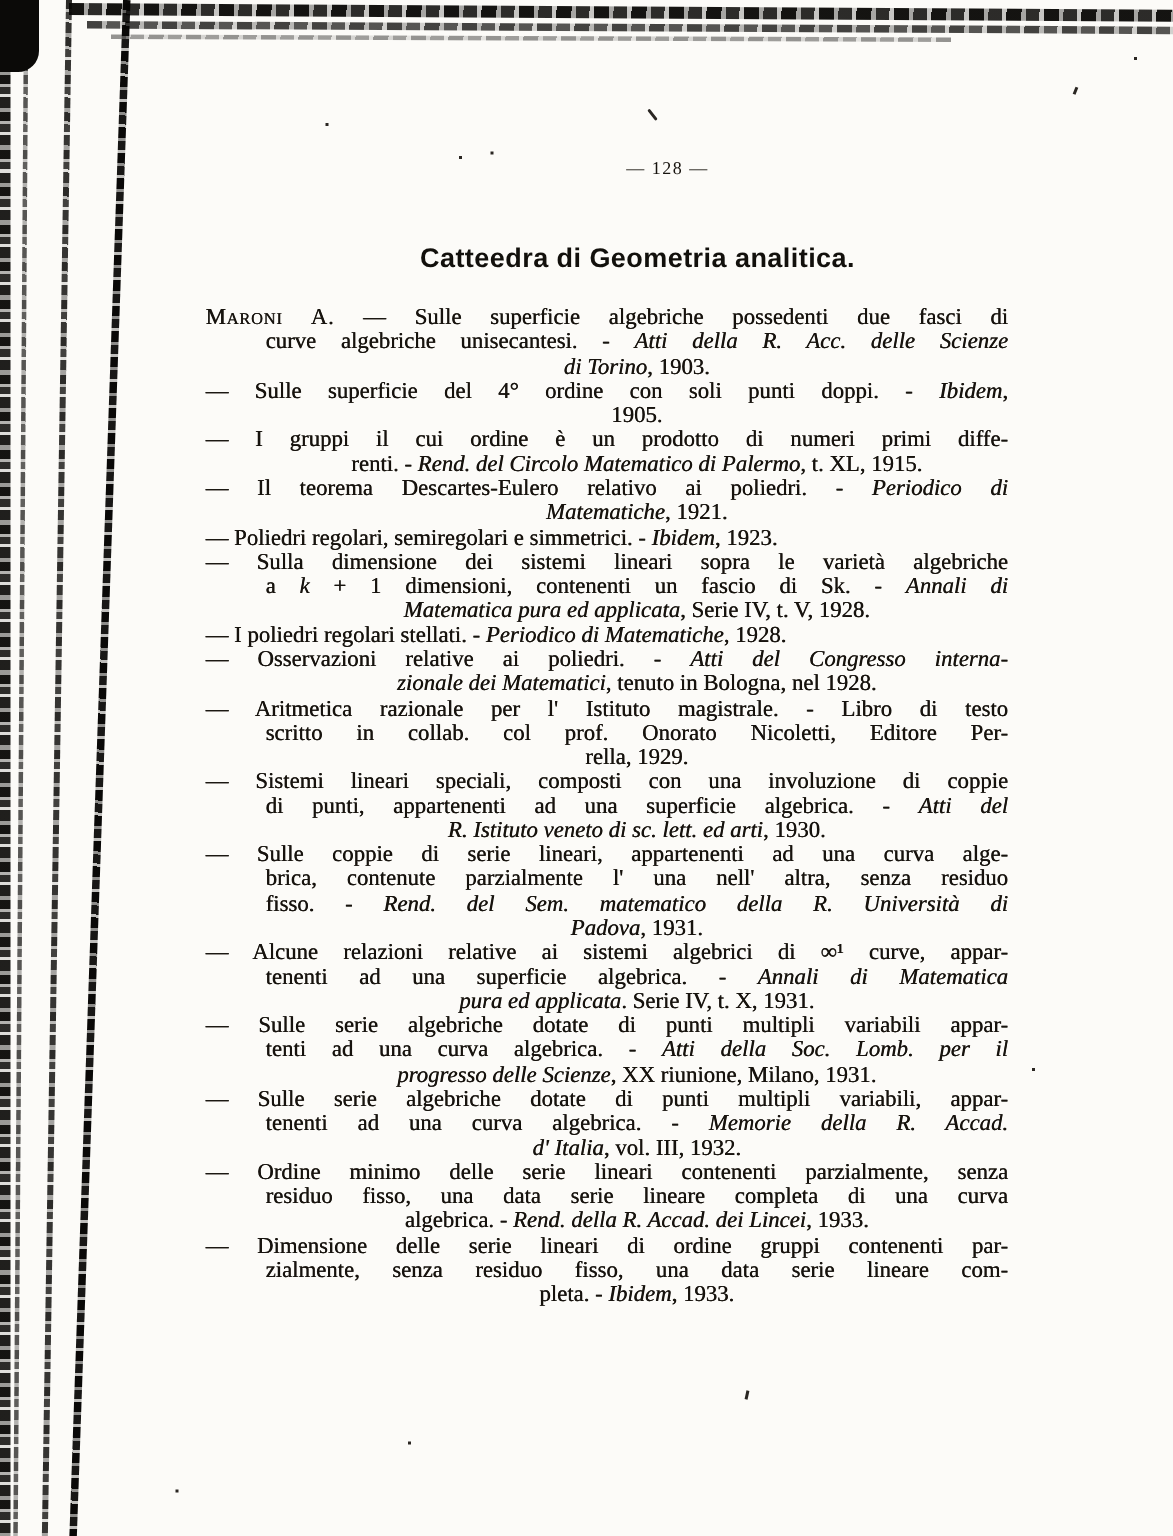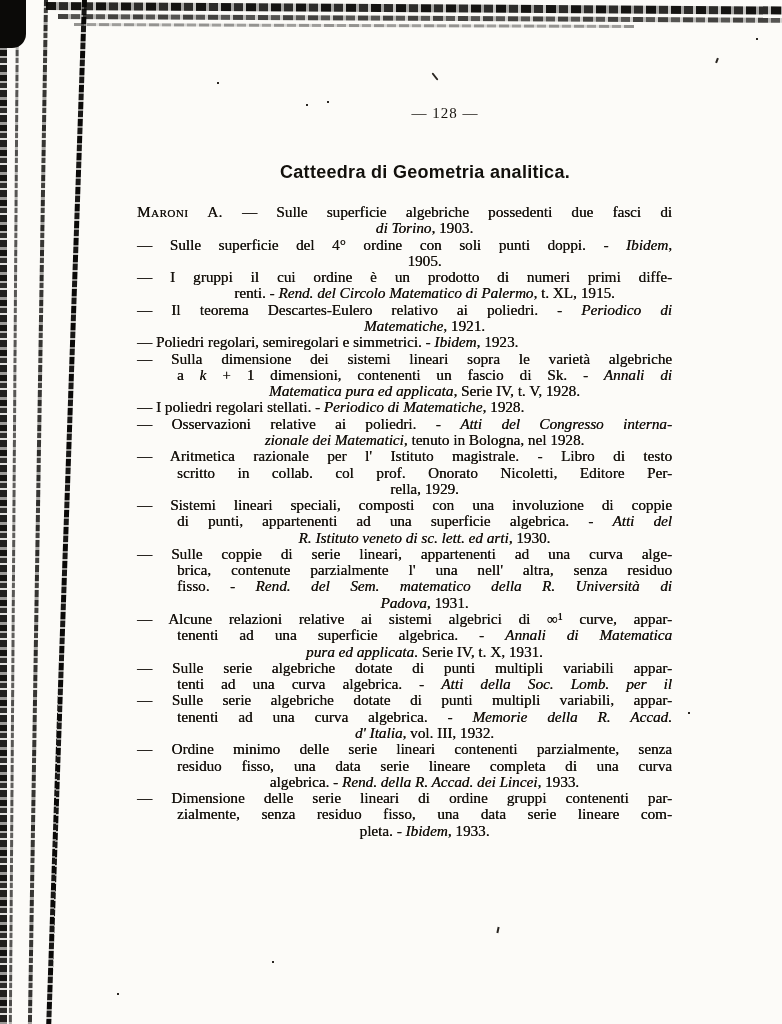--- a/index.html
+++ b/index.html
@@ -30,21 +30,21 @@
         rgba(5,4,3,.98) 0 7px, rgba(5,4,3,.45) 7px 9px,
         rgba(5,4,3,.92) 9px 15px, rgba(5,4,3,.25) 15px 17px);}
   #hs1{top:2px;left:46px;width:740px;height:8px;transform:rotate(.35deg);}
   #hs2{top:14px;left:58px;width:726px;height:5px;opacity:.8;transform:rotate(.3deg);}
   #hs3{top:23px;left:74px;width:560px;height:3px;opacity:.45;transform:rotate(.2deg);}
   #corner-blob{position:absolute;left:0;top:0;width:26px;height:48px;background:#0b0a08;border-bottom-right-radius:14px;}
   .speck{position:absolute;background:#2a2622;}
   
   .folio{
     position:absolute;top:105px;left:0;right:0;margin-left:108px;
-    text-align:center;font-size:15px;letter-spacing:1px;
+    text-align:center;font-size:12px;letter-spacing:1px;
   }
   .doc-title{
     position:absolute;top:162px;left:0;right:0;margin-left:68px;
     text-align:center;font-family:"Liberation Sans", sans-serif;
     font-weight:bold;font-size:18px;letter-spacing:.3px;color:#12100c;
   }
   .bibliography{
     position:absolute;top:204px;left:137px;width:535px;
     font-size:15.2px;line-height:16.28px;
     text-shadow:.25px 0 0 currentColor;
@@ -79,20 +79,21 @@
   <div class="speck" style="left:497px;top:927px;width:2px;height:6px;transform:rotate(12deg);"></div>
   <div class="speck" style="left:272px;top:961px;width:2px;height:2px;"></div>
   <div class="speck" style="left:117px;top:993px;width:2px;height:2px;"></div>
   <div class="speck" style="left:688px;top:712px;width:2px;height:2px;"></div>
 
   <div class="folio">— 128 —</div>
   <div class="doc-title">Catteedra di Geometria analitica.</div>
   <div class="bibliography">
       <div class="entry">
         <div class="line just"><span class="sc">Maroni A.</span><span> — Sulle superficie algebriche possedenti due fasci di</span></div>
+        <div class="line cont just"><span>curve algebriche unisecantesi. - </span><span class="it">Atti della R. Acc. delle Scienze</span></div>
         <div class="line cont"><span class="it">di Torino</span><span>, 1903.</span></div>
       </div>
       <div class="entry">
         <div class="line just"><span>— Sulle superficie del 4° ordine con soli punti doppi. - </span><span class="it">Ibidem</span><span>,</span></div>
         <div class="line cont"><span>1905.</span></div>
       </div>
       <div class="entry">
         <div class="line just"><span>— I gruppi il cui ordine è un prodotto di numeri primi diffe-</span></div>
         <div class="line cont"><span>renti. - </span><span class="it">Rend. del Circolo Matematico di Palermo</span><span>, t. XL, 1915.</span></div>
       </div>
@@ -132,20 +133,21 @@
         <div class="line cont"><span class="it">Padova</span><span>, 1931.</span></div>
       </div>
       <div class="entry">
         <div class="line just"><span>— Alcune relazioni relative ai sistemi algebrici di ∞¹ curve, appar-</span></div>
         <div class="line cont just"><span>tenenti ad una superficie algebrica. - </span><span class="it">Annali di Matematica</span></div>
         <div class="line cont"><span class="it">pura ed applicata</span><span>. Serie IV, t. X, 1931.</span></div>
       </div>
       <div class="entry">
         <div class="line just"><span>— Sulle serie algebriche dotate di punti multipli variabili appar-</span></div>
         <div class="line cont just"><span>tenti ad una curva algebrica. - </span><span class="it">Atti della Soc. Lomb. per il</span></div>
+        <div class="line cont"><span class="it">progresso delle Scienze</span><span>, XX riunione, Milano, 1931.</span></div>
       </div>
       <div class="entry">
         <div class="line just"><span>— Sulle serie algebriche dotate di punti multipli variabili, appar-</span></div>
         <div class="line cont just"><span>tenenti ad una curva algebrica. - </span><span class="it">Memorie della R. Accad.</span></div>
         <div class="line cont"><span class="it">d' Italia</span><span>, vol. III, 1932.</span></div>
       </div>
       <div class="entry">
         <div class="line just"><span>— Ordine minimo delle serie lineari contenenti parzialmente, senza</span></div>
         <div class="line cont just"><span>residuo fisso, una data serie lineare completa di una curva</span></div>
         <div class="line cont"><span>algebrica. - </span><span class="it">Rend. della R. Accad. dei Lincei</span><span>, 1933.</span></div>

